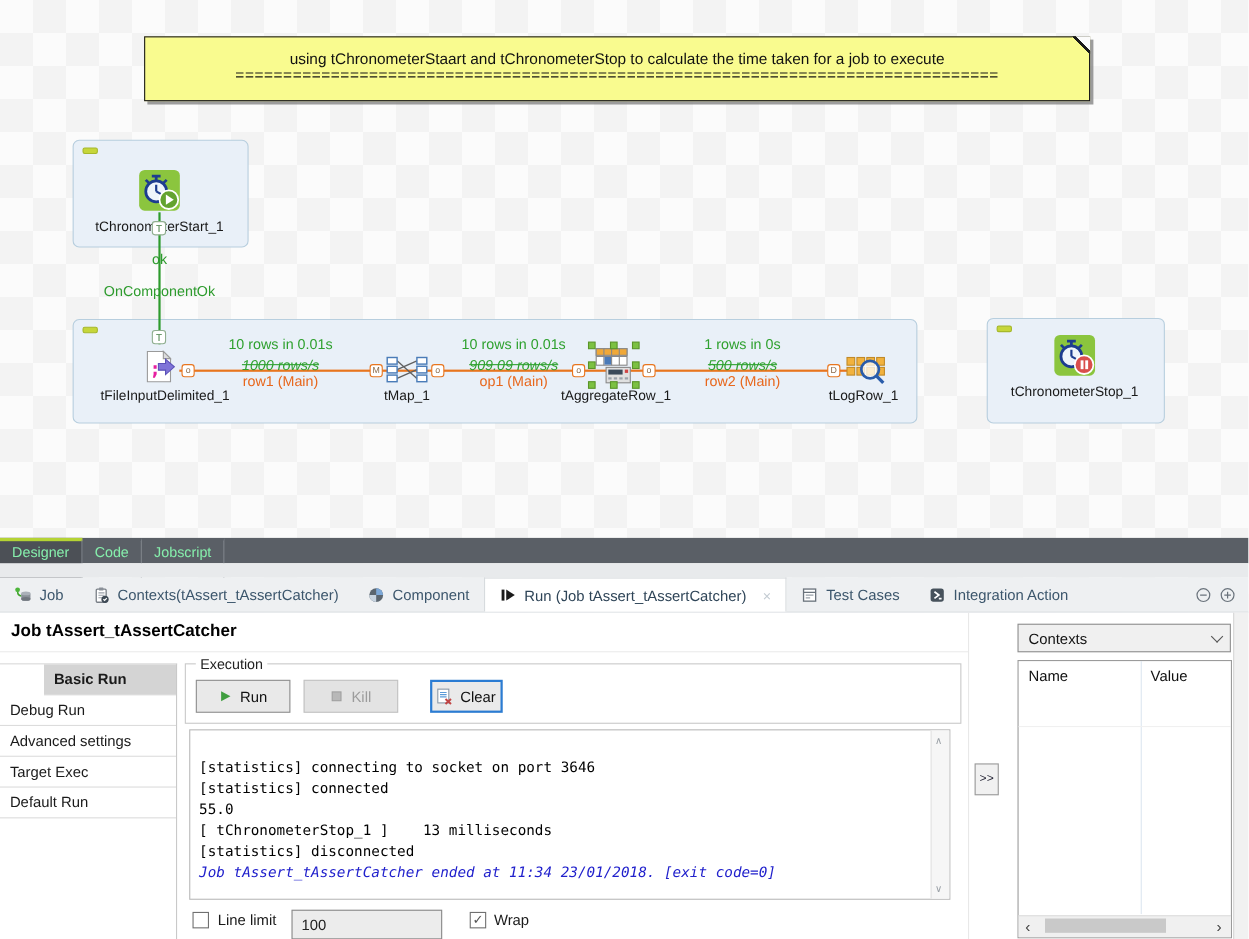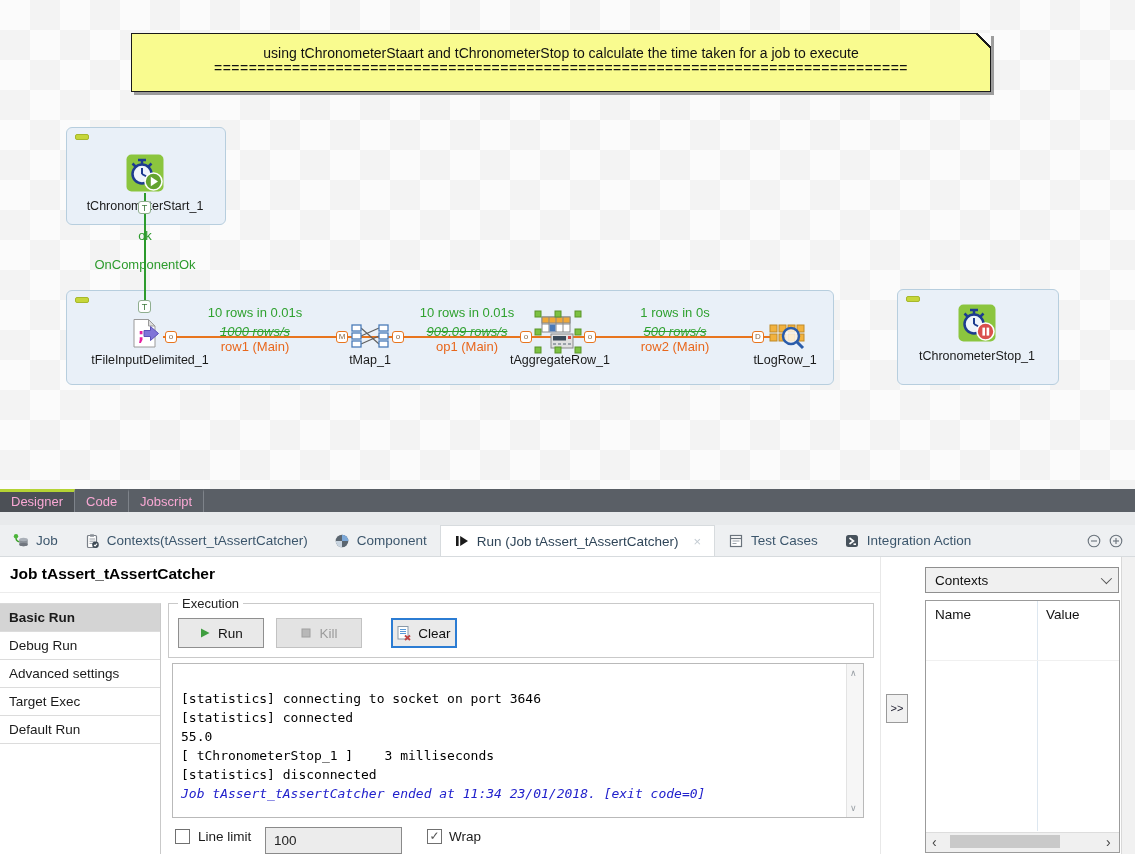--- a/index.html
+++ b/index.html
@@ -39,21 +39,21 @@
     border-radius:3px;font-size:8px;color:#8a6a4a;text-align:center;line-height:10px;z-index:4;box-sizing:border-box;}
   .cicon{position:absolute;z-index:3;}
 
   .conn{position:absolute;width:190px;text-align:center;font-size:13px;white-space:nowrap;z-index:4;}
   .conn-stats{color:#2fa12f;}
   .conn-rate{color:#2fa12f;font-style:italic;text-decoration:line-through;}
   .conn-name{color:#e8671c;}
 
   
   .dtab-bar{left:0;top:489px;width:1135px;height:23px;background:#5a5f66;display:flex;}
-  .dtab{padding:0 11px;color:#f9a8d4;font-size:13px;line-height:19px;height:39px;box-sizing:border-box;
+  .dtab{padding:0 11px;color:#86efac;font-size:13px;line-height:19px;height:39px;box-sizing:border-box;
     border-top:3px solid transparent;border-right:1px solid #7e838a;}
   .dtab.active{background:#4c5056;border-top-color:#b5d334;}
   .gap-strip{left:0;top:512px;width:1135px;height:13px;background:#e8eaec;}
 
   
   .ptab-bar{left:0;top:525px;width:1135px;height:32px;background:#eef0f2;
     border-bottom:1px solid #d7dbde;box-sizing:border-box;display:flex;align-items:stretch;}
   .ptab{display:flex;align-items:center;gap:7px;padding:0 13px;color:#3c566c;font-size:13.5px;white-space:nowrap;}
   .ptab.active{background:#fff;border:1px solid #d7dbde;border-bottom:none;color:#2f4558;}
   .pt-close{color:#c3cbd2;font-size:13px;margin-left:8px;}
@@ -62,21 +62,21 @@
   
   .content-bg{left:0;top:557px;width:1135px;height:297px;background:#fff;}
   .run-title{left:10px;top:565px;font-size:15.5px;font-weight:bold;color:#000;}
   .title-sep{left:0;top:592px;width:880px;height:1px;background:#ececec;}
   .sash{left:880px;top:557px;width:1px;height:297px;background:#e8e8e8;}
 
   .sidebar{left:0;top:603px;width:161px;height:251px;border-top:1px solid #d9d9d9;
     border-right:1px solid #c9c9c9;box-sizing:border-box;}
   .side-item{height:27px;line-height:27px;padding-left:9px;font-size:13.5px;
     border-bottom:1px solid #dcdcdc;color:#1a1a1a;}
-  .side-item.active{background:#d4d4d4;font-weight:bold;}
+  .side-item.active{background:#d4d4d4;font-weight:bold;margin-left:40px;}
 
   .exec-fs{left:168px;top:603px;width:706px;height:55px;border:1px solid #c9c9c9;box-sizing:border-box;}
   .exec-legend{left:178px;top:596px;background:#fff;padding:0 4px;font-size:13px;color:#222;z-index:2;}
   .btn{position:absolute;display:flex;align-items:center;justify-content:center;gap:7px;
     font-size:13.5px;box-sizing:border-box;height:30px;top:618px;}
   .btn-run{left:178px;width:86px;background:#e9e9e9;border:1px solid #8f8f8f;color:#111;}
   .btn-kill{left:276px;width:86px;background:#e3e3e3;border:1px solid #c2c2c2;color:#9c9c9c;}
   .btn-clear{left:376px;width:66px;background:#eaeaea;border:2px solid #2b7cd3;color:#111;margin-left:15px;}
 
   .console{left:172px;top:663px;width:692px;height:155px;background:#fff;border:1px solid #b9b9b9;
@@ -381,21 +381,21 @@
     </g>
   </svg>
   <span>Clear</span>
 </div>
 
 <div class="abs console">
   <div class="console-line"></div>
   <div class="console-line">[statistics] connecting to socket on port 3646</div>
   <div class="console-line">[statistics] connected</div>
   <div class="console-line">55.0</div>
-  <div class="console-line">[ tChronometerStop_1 ]    3 milliseconds</div>
+  <div class="console-line">[ tChronometerStop_1 ]    13 milliseconds</div>
   <div class="console-line">[statistics] disconnected</div>
   <div class="console-line blue">Job tAssert_tAssertCatcher ended at 11:34 23/01/2018. [exit code=0]</div>
 </div>
 <div class="abs vscroll"></div>
 <div class="vs-arrow" style="top:668px;">∧</div>
 <div class="vs-arrow" style="top:803px;">∨</div>
 
 <div class="cb" style="left:175px;top:829px;"></div>
 <div class="cb-label" style="left:198px;top:829px;">Line limit</div>
 <input class="limit-input" value="100" style="">

